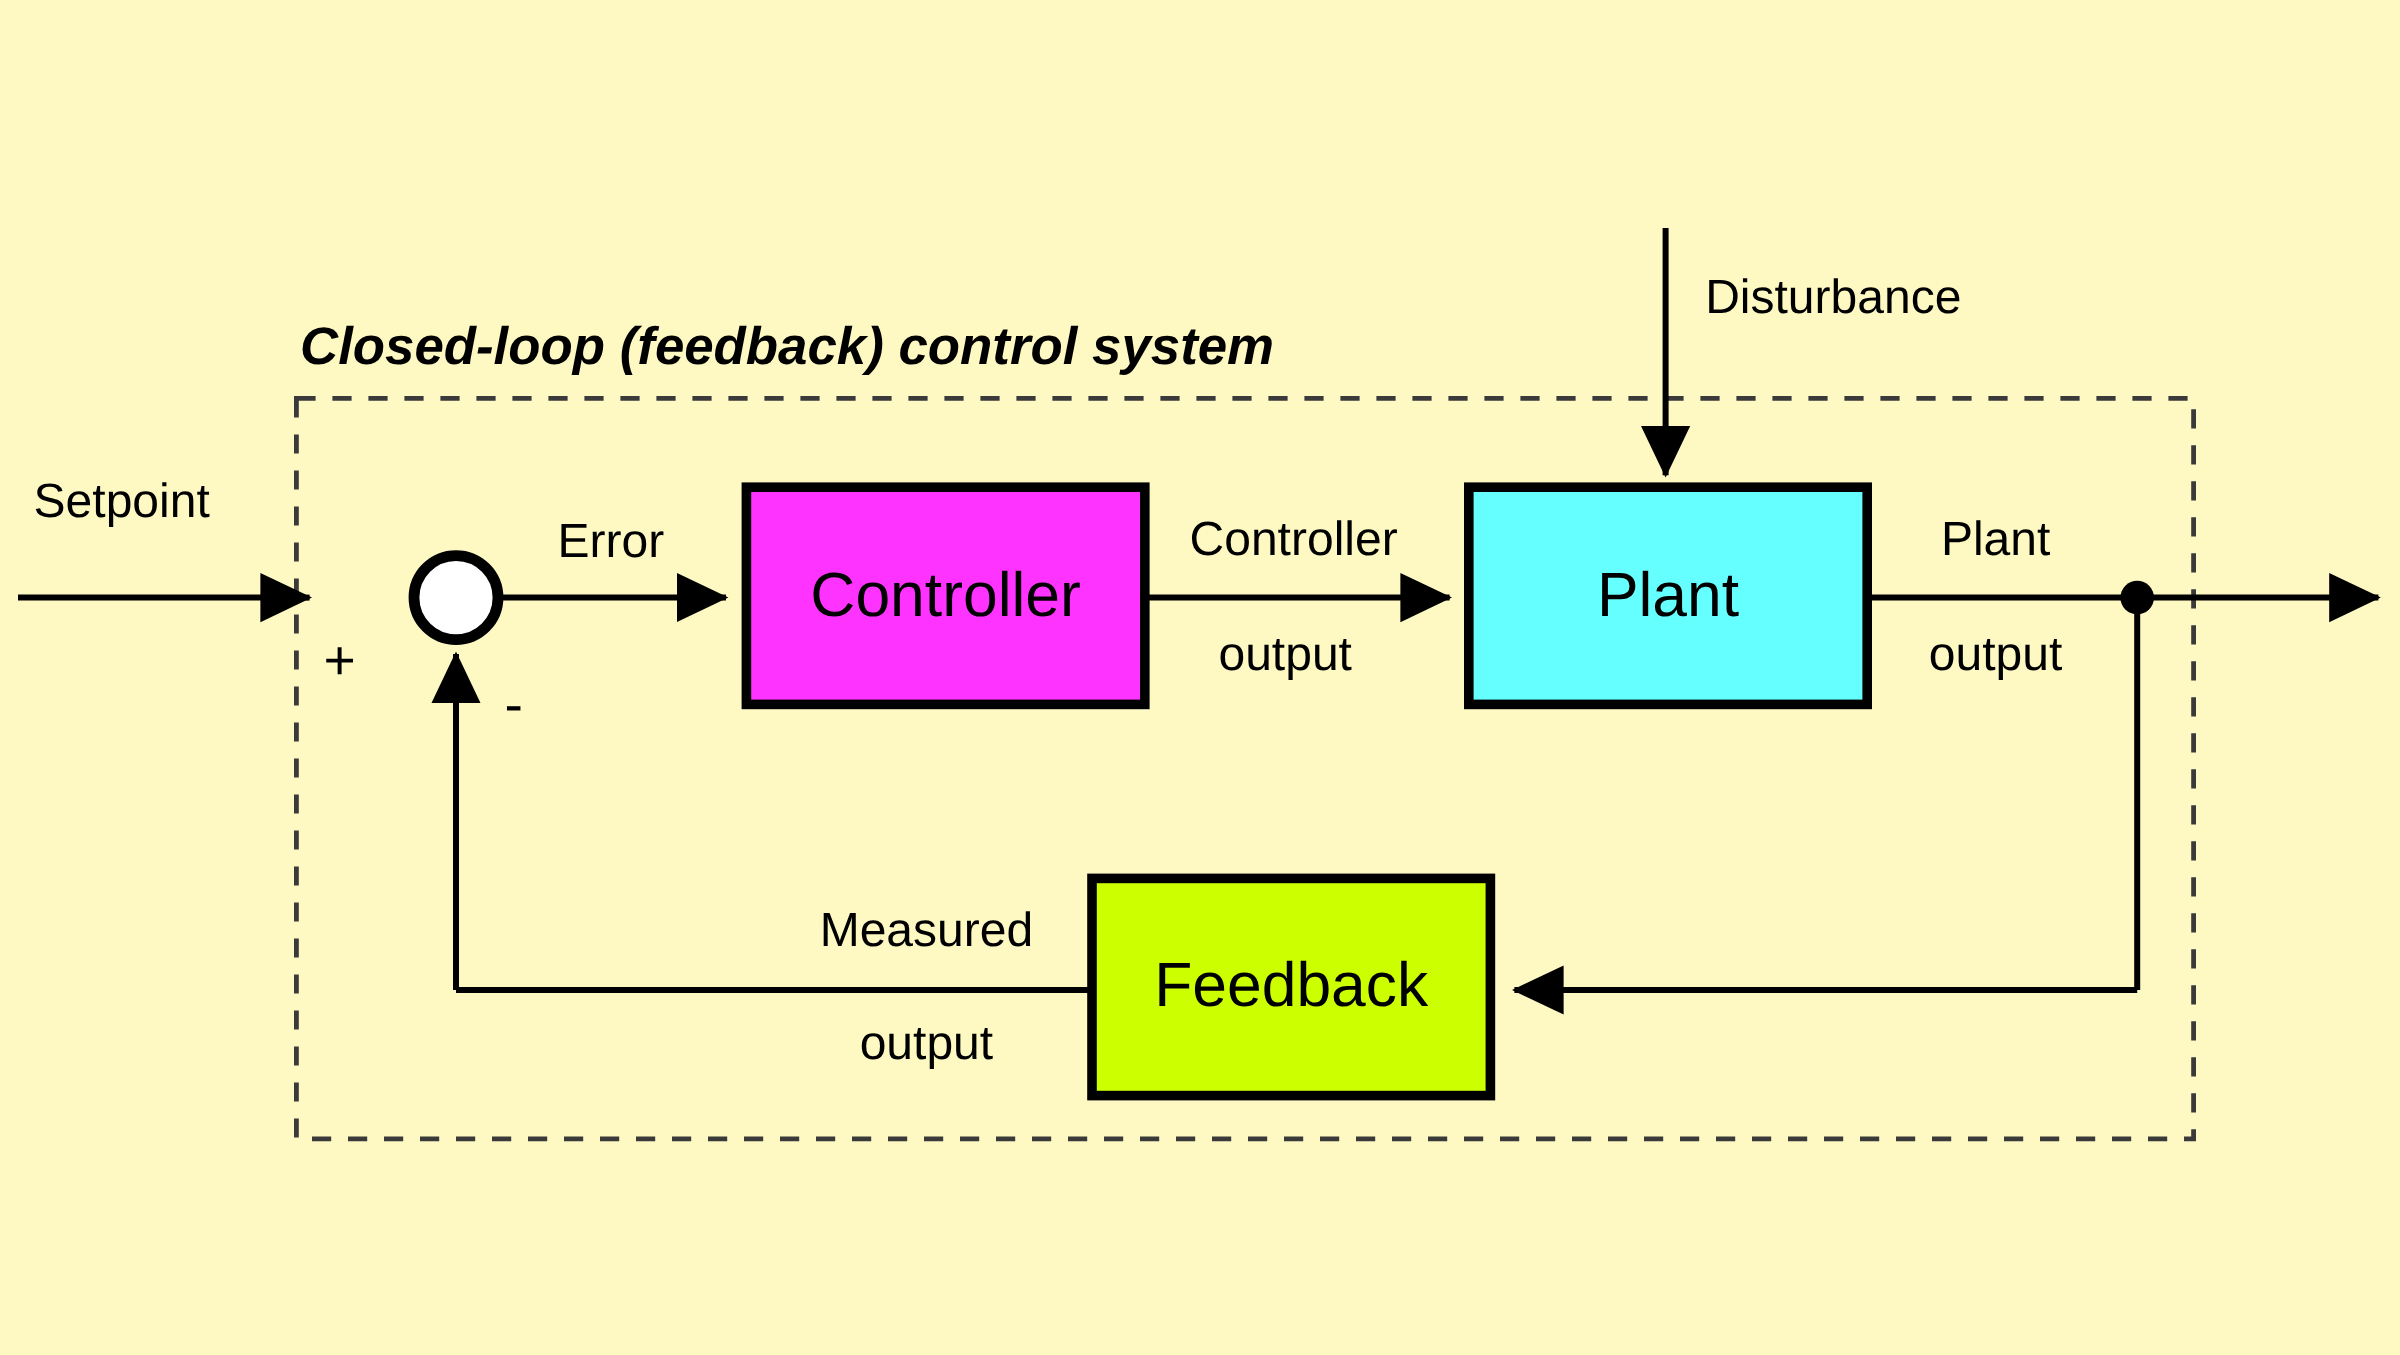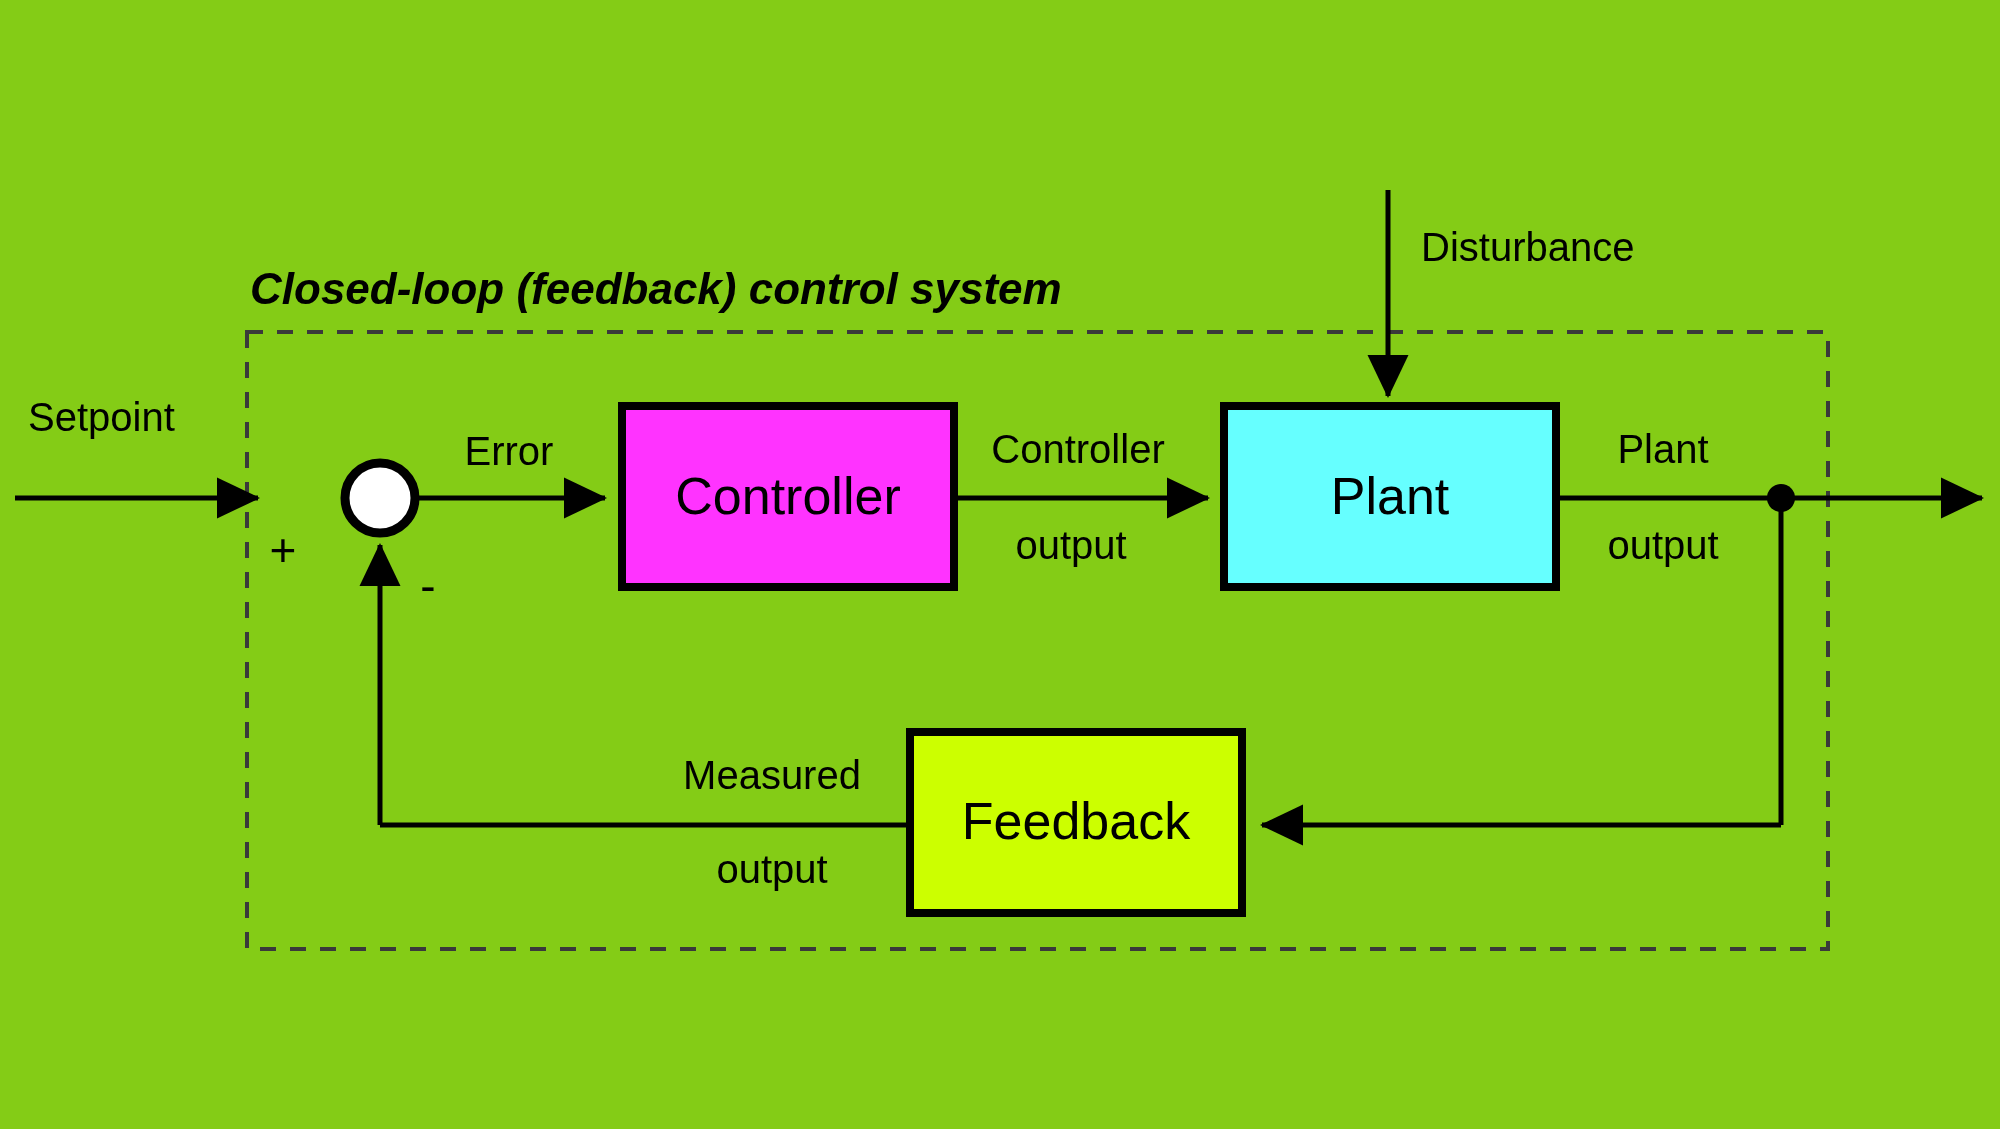--- a/index.html
+++ b/index.html
@@ -11,21 +11,21 @@
   body {
     width: 2000px;
     height: 1129px;
     font-family: "Liberation Sans", sans-serif;
     overflow: hidden;
   }
   #diagram-root {
     position: relative;
     width: 2000px;
     height: 1129px;
-    background: #84cc16;
+    background: #fef9c3;
   }
   svg#diagram-svg {
     position: absolute;
     top: 0;
     left: 0;
     width: 2000px;
     height: 1129px;
     display: block;
   }
   .blk-label {

